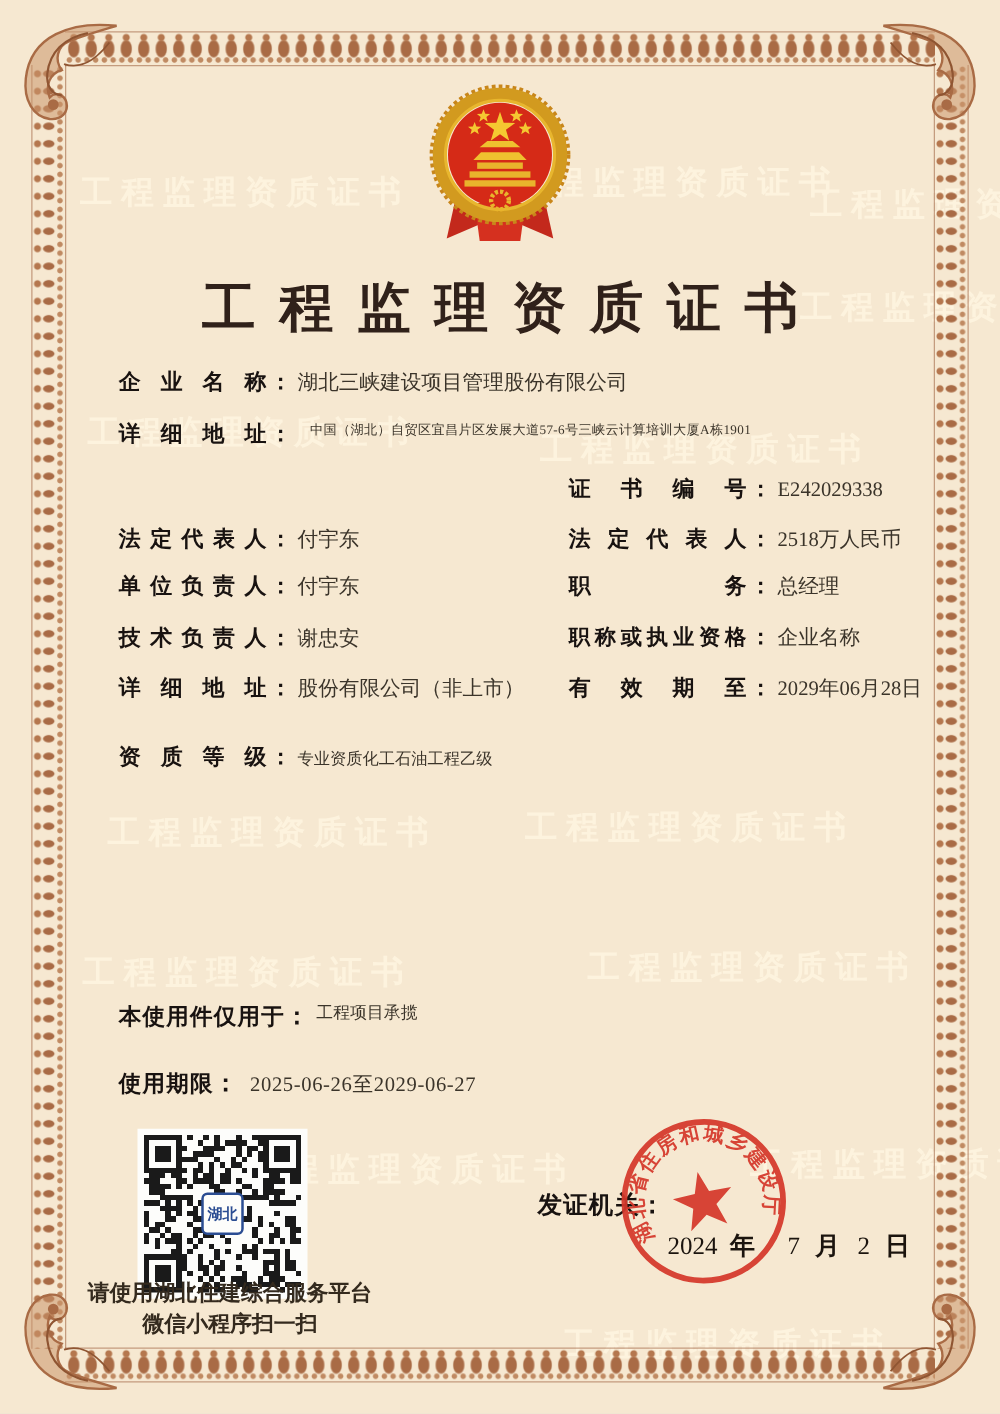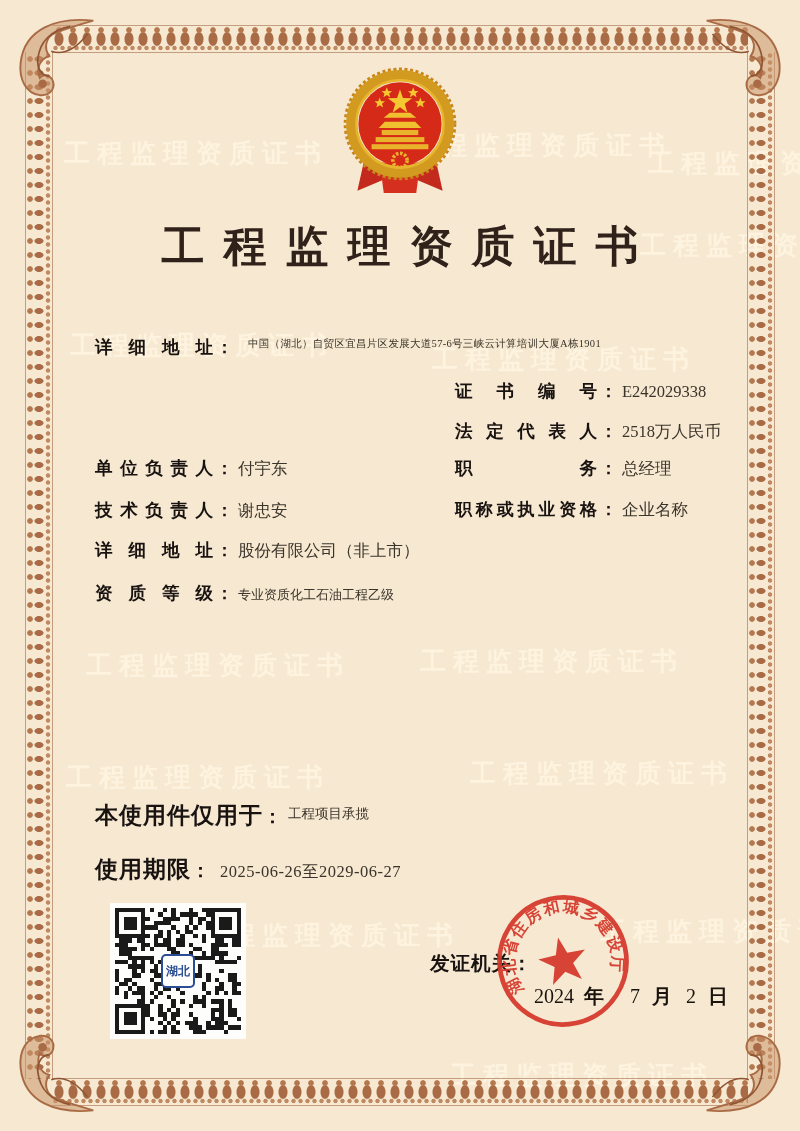--- a/index.html
+++ b/index.html
@@ -52,21 +52,21 @@
     position:absolute; left:0; top:218px; width:100%; z-index:2;
     text-align:center; font-size:43px; font-weight:bold;
     letter-spacing:19px; padding-left:19px; box-sizing:border-box;
     color:#30211a; margin:0;
   }
   
   .row{position:absolute; white-space:nowrap; z-index:2;}
   .row.lcol{left:95px}
   .row.rcol{left:455px}
   .l0{top:293px}.l1{top:335px}.l2{top:379px}.l3{top:419px}
-  .l4{top:456px}.l5{top:498px}.l6{top:538px}.l7{top:581px}
+  .l4{top:456px}.l5{top:498px}.l6{top:538px}.l7{top:593px}
   .r0{top:379px}.r1{top:419px}.r2{top:456px}.r3{top:498px}.r4{top:538px}
   .lab{
     display:inline-block; font-weight:bold; color:#181210; font-size:17.5px;
     text-align:justify; text-align-last:justify; -moz-text-align-last:justify;
     text-justify:inter-ideograph; vertical-align:baseline;
   }
   .lab-l{width:118px}
   .lab-r{width:142px}
   .lab.squeeze{font-size:14.8px; letter-spacing:0;}
   .lab.squeeze7{font-size:17px;}
@@ -76,21 +76,21 @@
     font-size:16.5px; color:#3b342a;
   }
   .v-addr{
     display:inline-block; font-size:10.5px; transform:translateY(-6px);
     margin-left:10px; letter-spacing:.3px;
   }
   .v-small{font-size:13px;}
   
   .usage-row{position:absolute; left:95px; white-space:nowrap; z-index:2;}
   .u0{top:800px}.u1{top:854px}
-  .u-label{font-size:23px; font-weight:bold; letter-spacing:1px; color:#181210;}
+  .u-label{font-size:18px; font-weight:bold; letter-spacing:1px; color:#181210;}
   .u-colon{font-size:19px; font-weight:bold;}
   .u-val-small{
     font-family:"Liberation Serif","DejaVu Serif",serif; font-size:13.5px;
     display:inline-block; transform:translateY(-5px); margin-left:6px; color:#3b342a;
   }
   .u-val{
     font-family:"Liberation Serif","DejaVu Serif",serif; font-size:16.5px;
     margin-left:10px; color:#3b342a; letter-spacing:.5px;
   }
   
@@ -196,23 +196,29 @@
     <path d="M52,50 L84,50 L78,45 L58,45 Z" fill="#efc12f"></path>
     <path d="M47,60 L89,60 L83,54 L53,54 Z" fill="#efc12f"></path>
     <rect x="50" y="62" width="36" height="5" fill="#e9b42c"></rect>
     <rect x="44" y="69" width="48" height="5" fill="#e9b42c"></rect>
     <rect x="40" y="76" width="56" height="5" fill="#e9b42c"></rect>
     <circle cx="68" cy="92" r="7" fill="none" stroke="#e9b42c" stroke-width="3.5" stroke-dasharray="2.5 1.6"></circle>
   </svg>
 
   <h1 class="title">工程监理资质证书</h1>
 
+  <div class="row lcol l0">
+    <span class="lab lab-l">企业名称</span><span class="colon">：</span><span class="val">湖北三峡建设项目管理股份有限公司</span>
+  </div>
   <div class="row lcol l1">
     <span class="lab lab-l">详细地址</span><span class="colon">：</span><span class="val v-addr">中国（湖北）自贸区宜昌片区发展大道57-6号三峡云计算培训大厦A栋1901</span>
   </div>
+  <div class="row lcol l3">
+    <span class="lab lab-l">法定代表人</span><span class="colon">：</span><span class="val">付宇东</span>
+  </div>
   <div class="row lcol l4">
     <span class="lab lab-l">单位负责人</span><span class="colon">：</span><span class="val">付宇东</span>
   </div>
   <div class="row lcol l5">
     <span class="lab lab-l">技术负责人</span><span class="colon">：</span><span class="val">谢忠安</span>
   </div>
   <div class="row lcol l6">
     <span class="lab lab-l">详细地址</span><span class="colon">：</span><span class="val">股份有限公司（非上市）</span>
   </div>
   <div class="row lcol l7">
@@ -223,20 +229,23 @@
     <span class="lab lab-r">证书编号</span><span class="colon">：</span><span class="val">E242029338</span>
   </div>
   <div class="row rcol r1">
     <span class="lab lab-r">法定代表人</span><span class="colon">：</span><span class="val">2518万人民币</span>
   </div>
   <div class="row rcol r2">
     <span class="lab lab-r">职务</span><span class="colon">：</span><span class="val">总经理</span>
   </div>
   <div class="row rcol r3">
     <span class="lab lab-r squeeze7">职称或执业资格</span><span class="colon">：</span><span class="val">企业名称</span>
+  </div>
+  <div class="row rcol r4">
+    <span class="lab lab-r">有效期至</span><span class="colon">：</span><span class="val">2029年06月28日</span>
   </div>
 
   <div class="usage-row u0">
     <span class="u-label">本使用件仅用于</span><span class="u-colon">：</span><span class="u-val-small">工程项目承揽</span>
   </div>
   <div class="usage-row u1">
     <span class="u-label">使用期限</span><span class="u-colon">：</span><span class="u-val">2025-06-26至2029-06-27</span>
   </div>
 
   <div class="qr-box">
@@ -543,20 +552,24 @@
         <rect x="2" y="2" width="3" height="3" fill="#1a1a1a"></rect>
         <rect x="22" y="0" width="7" height="7" fill="#1a1a1a"></rect>
         <rect x="23" y="1" width="5" height="5" fill="#fdfdfb"></rect>
         <rect x="24" y="2" width="3" height="3" fill="#1a1a1a"></rect>
         <rect x="0" y="22" width="7" height="7" fill="#1a1a1a"></rect>
         <rect x="1" y="23" width="5" height="5" fill="#fdfdfb"></rect>
         <rect x="2" y="24" width="3" height="3" fill="#1a1a1a"></rect>
       </svg>
     <div class="qr-logo">湖北</div>
   </div>
+  <div class="footer-note">
+    <div>请使用湖北住建综合服务平台</div>
+    <div>微信小程序扫一扫</div>
+  </div>
 
   <div class="issuer-label">
     <span>发证机关</span><span>：</span>
   </div>
 
   <div class="date-row">
     <span class="date-num dn-y">2024</span><span class="date-unit du-y">年</span><span class="date-num dn-m">7</span><span class="date-unit du-m">月</span><span class="date-num dn-d">2</span><span class="date-unit du-d">日</span>
   </div>
 
   <svg class="seal" viewBox="0 0 150 150">

